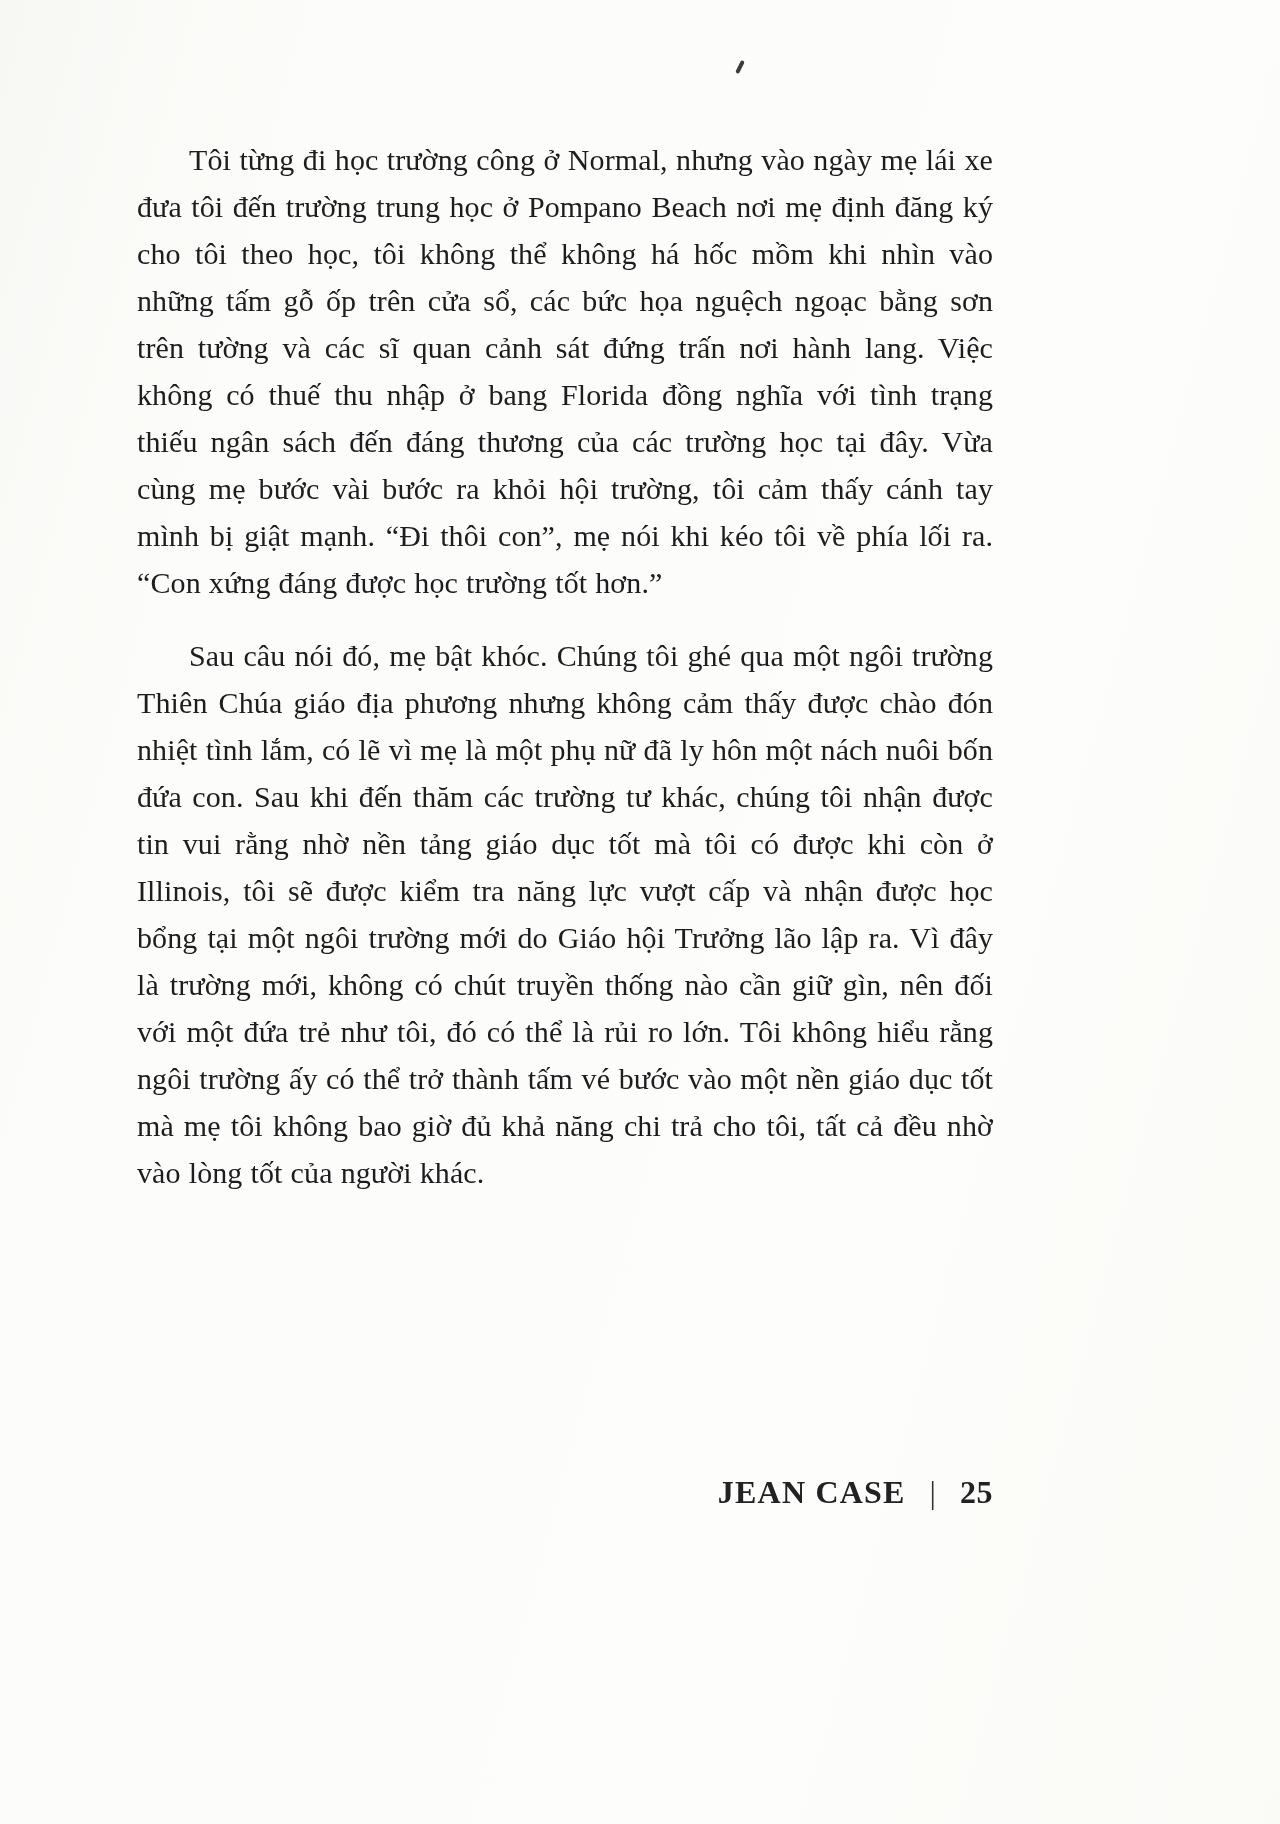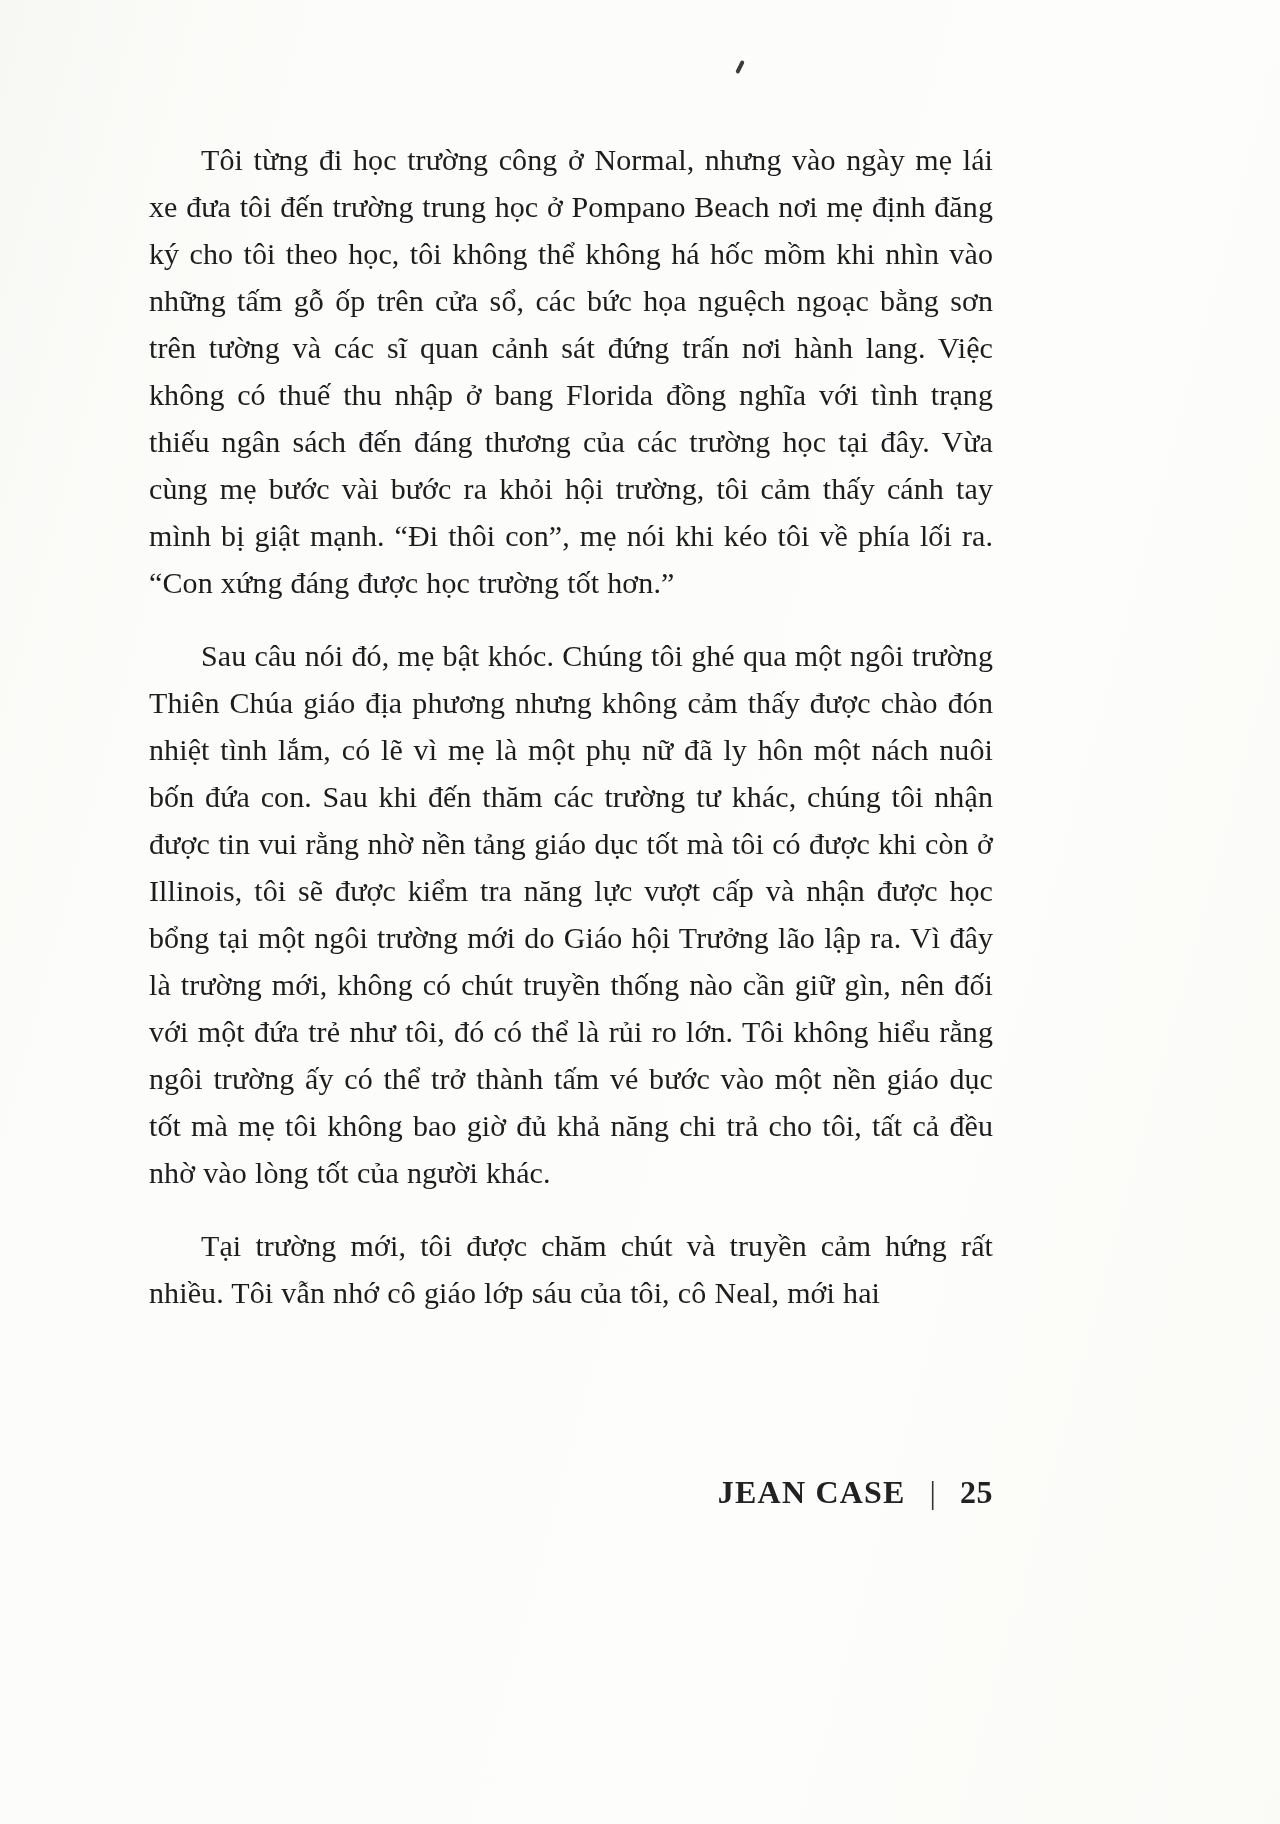--- a/index.html
+++ b/index.html
@@ -30,21 +30,21 @@
     border-radius: 3px;
     transform: rotate(26deg);
   }
   .text-block {
     position: absolute;
     left: 133px;
     top: 136px;
     width: 860px;
   }
   .para {
-    margin: 0 0 26px 16px;
+    margin: 0 0 26px 4px;
     font-size: 30px;
     line-height: 47px;
     text-align: justify;
     text-indent: 52px;
     letter-spacing: 0.1px;
     word-spacing: 0.5px;
   }
   .footer {
     position: absolute;
     top: 1474px;
@@ -71,21 +71,20 @@
 </head>
 <body>
 
 <div class="page">
 
   <div class="scan-artifact"></div>
 
   <div class="text-block">
     <p class="para">Tôi từng đi học trường công ở Normal, nhưng vào ngày mẹ lái xe đưa tôi đến trường trung học ở Pompano Beach nơi mẹ định đăng ký cho tôi theo học, tôi không thể không há hốc mồm khi nhìn vào những tấm gỗ ốp trên cửa sổ, các bức họa nguệch ngoạc bằng sơn trên tường và các sĩ quan cảnh sát đứng trấn nơi hành lang. Việc không có thuế thu nhập ở bang Florida đồng nghĩa với tình trạng thiếu ngân sách đến đáng thương của các trường học tại đây. Vừa cùng mẹ bước vài bước ra khỏi hội trường, tôi cảm thấy cánh tay mình bị giật mạnh. “Đi thôi con”, mẹ nói khi kéo tôi về phía lối ra. “Con xứng đáng được học trường tốt hơn.”</p>
     <p class="para">Sau câu nói đó, mẹ bật khóc. Chúng tôi ghé qua một ngôi trường Thiên Chúa giáo địa phương nhưng không cảm thấy được chào đón nhiệt tình lắm, có lẽ vì mẹ là một phụ nữ đã ly hôn một nách nuôi bốn đứa con. Sau khi đến thăm các trường tư khác, chúng tôi nhận được tin vui rằng nhờ nền tảng giáo dục tốt mà tôi có được khi còn ở Illinois, tôi sẽ được kiểm tra năng lực vượt cấp và nhận được học bổng tại một ngôi trường mới do Giáo hội Trưởng lão lập ra. Vì đây là trường mới, không có chút truyền thống nào cần giữ gìn, nên đối với một đứa trẻ như tôi, đó có thể là rủi ro lớn. Tôi không hiểu rằng ngôi trường ấy có thể trở thành tấm vé bước vào một nền giáo dục tốt mà mẹ tôi không bao giờ đủ khả năng chi trả cho tôi, tất cả đều nhờ vào lòng tốt của người khác.</p>
-    <p class="para">Tại trường mới, tôi được chăm chút và truyền cảm hứng rất nhiều. Tôi vẫn nhớ cô giáo lớp sáu của tôi, cô Neal, mới hai</p>
   </div>
 
   <div class="footer">
     <span class="author">JEAN CASE</span>
     <span class="sep">|</span>
     <span class="pagenum">25</span>
   </div>
 
 </div>
 

